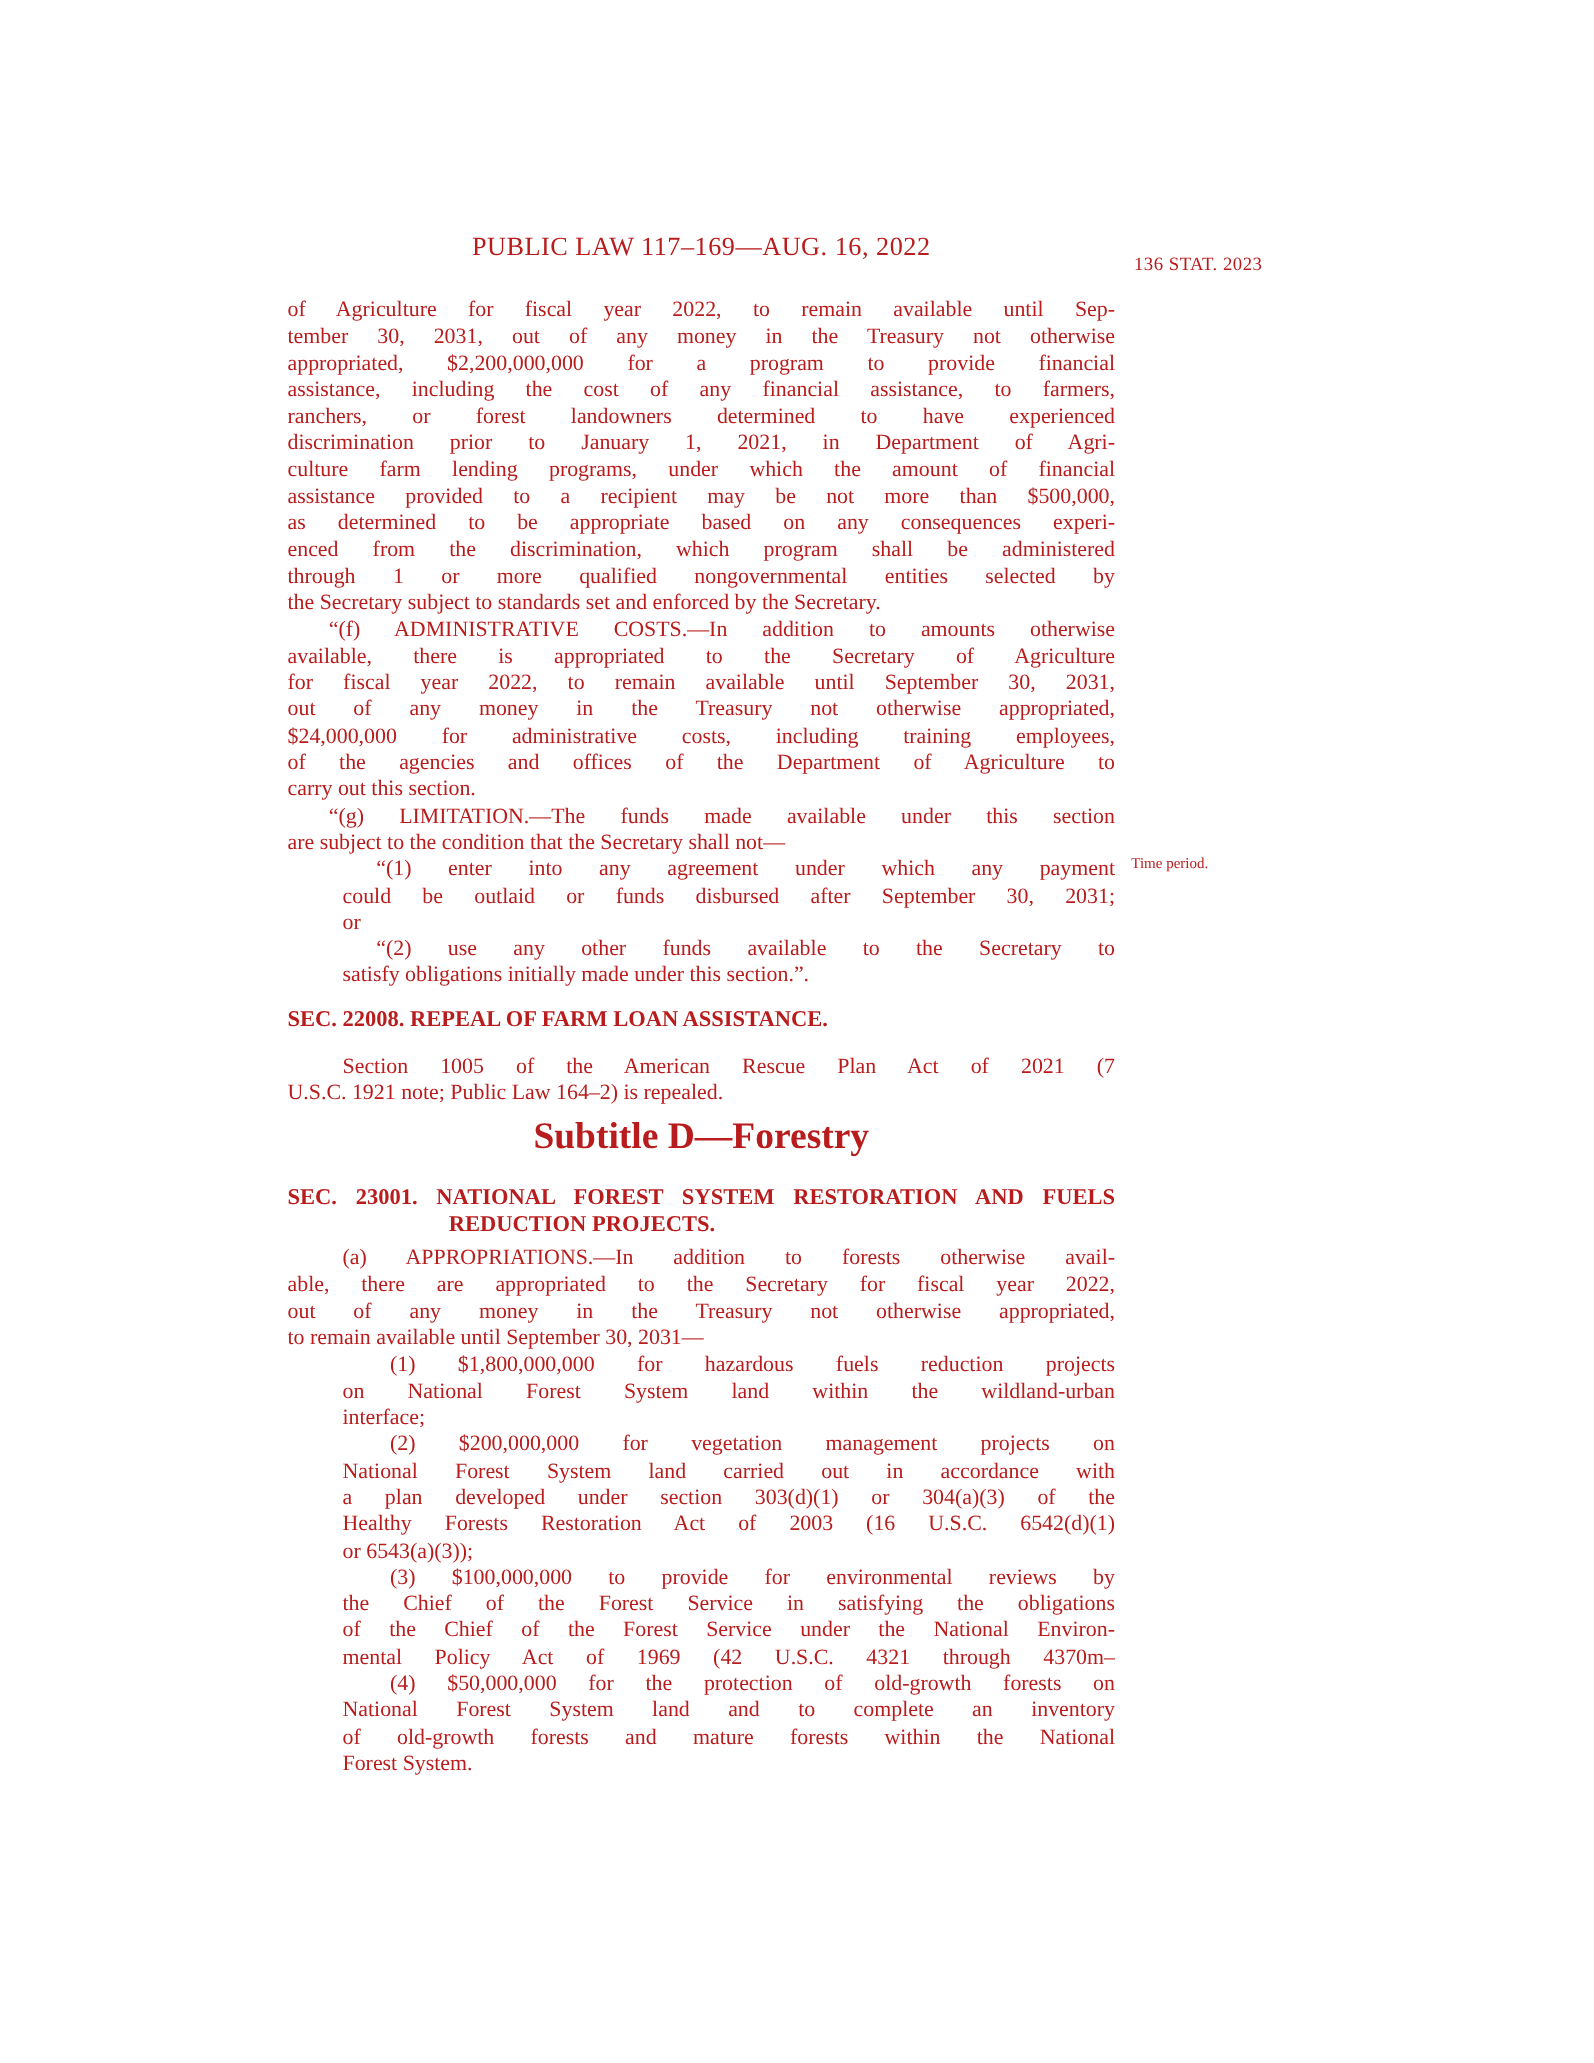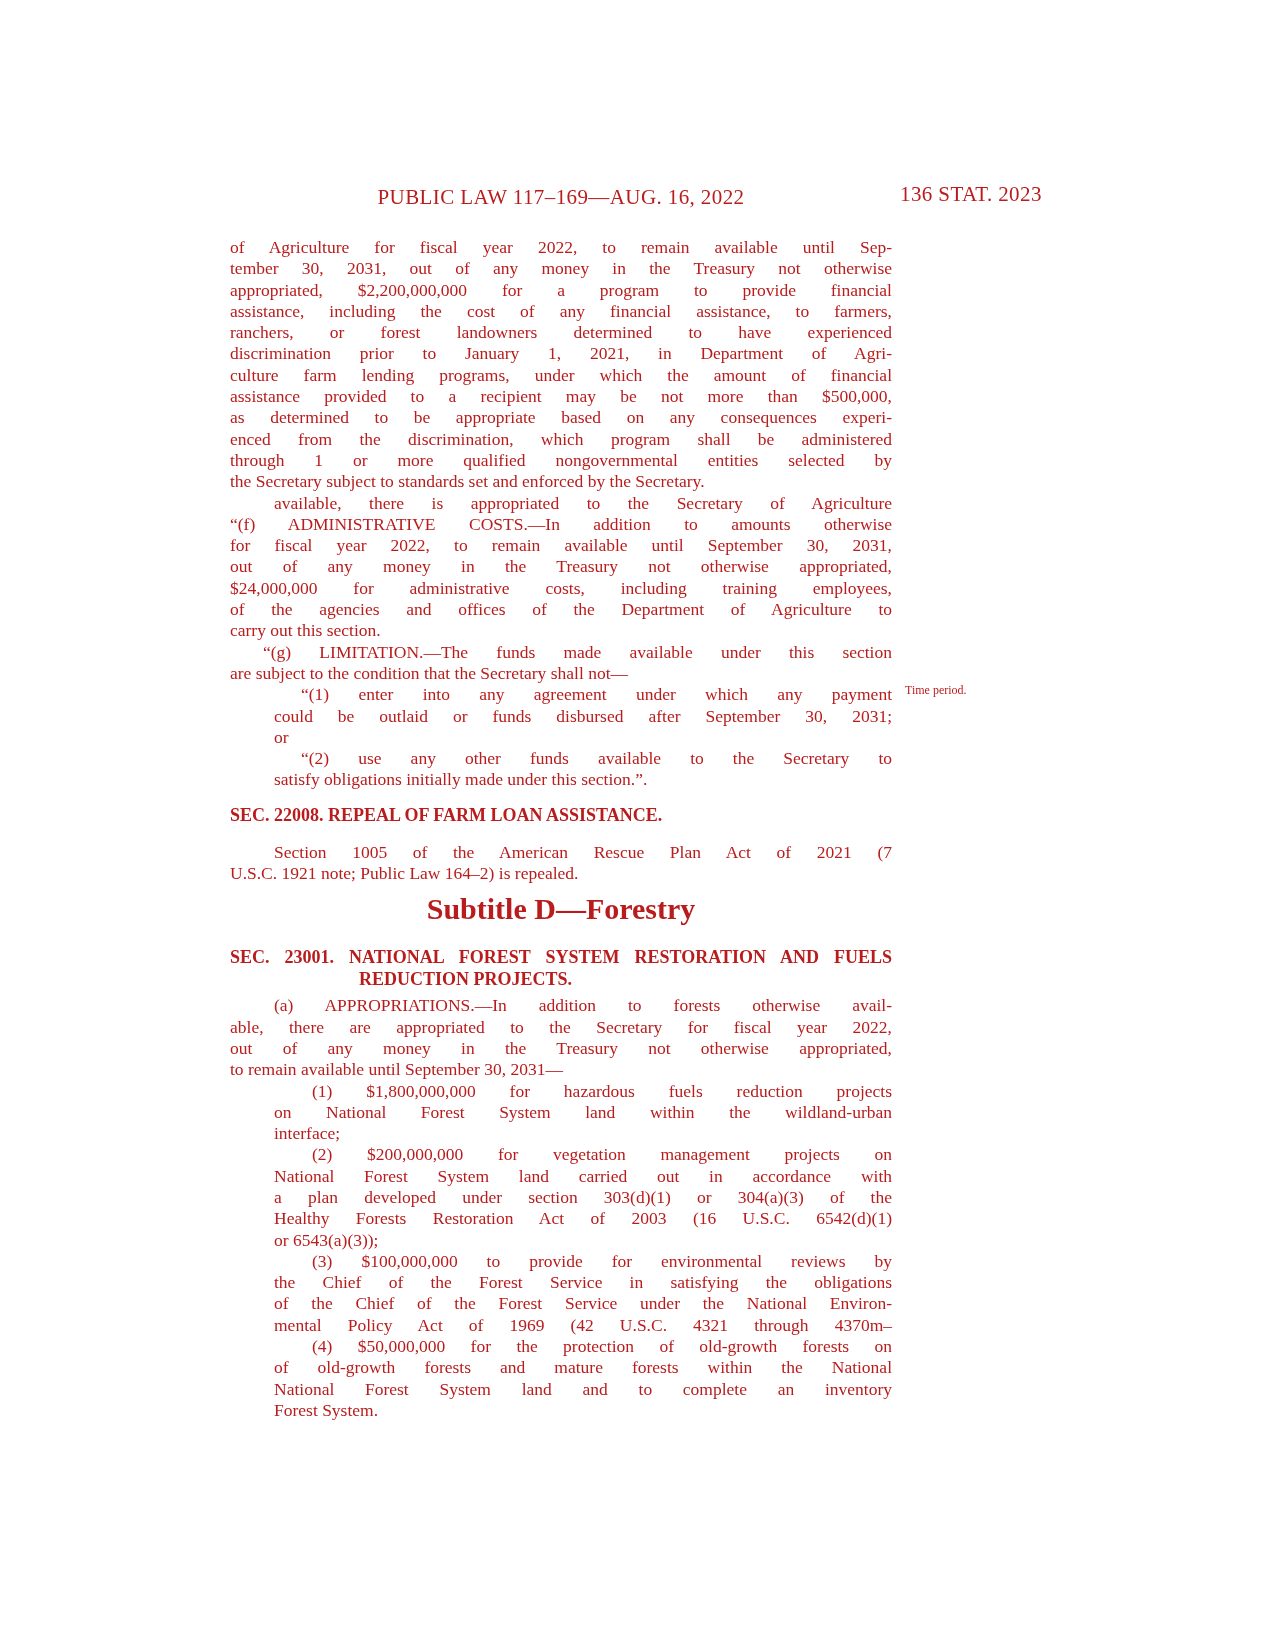--- a/index.html
+++ b/index.html
@@ -23,29 +23,28 @@
     left: 230px;
     width: 662px;
     text-align: center;
     font-size: 21px;
     line-height: 24px;
     letter-spacing: 0.4px;
     white-space: nowrap;
   }
   .header-right {
     position: absolute;
-    top: 182px;
+    top: 200px;
     left: 870px;
     width: 140px;
     text-align: right;
-    font-size: 21px;
+    font-size: 15px;
     line-height: 24px;
     letter-spacing: 0.4px;
     white-space: nowrap;
-    margin-left: 30px;
   }
   
   .content {
     position: absolute;
     top: 237px;
     left: 230px;
     width: 662px;
     font-size: 17.5px;
     line-height: 21.3px;
   }
@@ -114,22 +113,22 @@
         <div class="tl jl">discrimination prior to January 1, 2021, in Department of Agri-</div>
         <div class="tl jl">culture farm lending programs, under which the amount of financial</div>
         <div class="tl jl">assistance provided to a recipient may be not more than $500,000,</div>
         <div class="tl jl">as determined to be appropriate based on any consequences experi-</div>
         <div class="tl jl">enced from the discrimination, which program shall be administered</div>
         <div class="tl jl">through 1 or more qualified nongovernmental entities selected by</div>
         <div class="tl last">the Secretary subject to standards set and enforced by the Secretary.</div>
       </div>
 
     <div class="para fi">
+        <div class="tl jl qstart">“(f) ADMINISTRATIVE COSTS.—In addition to amounts otherwise</div>
         <div class="tl jl">available, there is appropriated to the Secretary of Agriculture</div>
-        <div class="tl jl qstart">“(f) ADMINISTRATIVE COSTS.—In addition to amounts otherwise</div>
         <div class="tl jl">for fiscal year 2022, to remain available until September 30, 2031,</div>
         <div class="tl jl">out of any money in the Treasury not otherwise appropriated,</div>
         <div class="tl jl">$24,000,000 for administrative costs, including training employees,</div>
         <div class="tl jl">of the agencies and offices of the Department of Agriculture to</div>
         <div class="tl last">carry out this section.</div>
       </div>
 
     <div class="para fi">
         <div class="tl jl qstart">“(g) LIMITATION.—The funds made available under this section</div>
         <div class="tl last">are subject to the condition that the Secretary shall not—</div>
@@ -183,22 +182,22 @@
 
     <div class="item fi">
         <div class="tl jl">(3) $100,000,000 to provide for environmental reviews by</div>
         <div class="tl jl">the Chief of the Forest Service in satisfying the obligations</div>
         <div class="tl jl">of the Chief of the Forest Service under the National Environ-</div>
         <div class="tl jl">mental Policy Act of 1969 (42 U.S.C. 4321 through 4370m–</div>
       </div>
 
     <div class="item fi">
         <div class="tl jl">(4) $50,000,000 for the protection of old-growth forests on</div>
+        <div class="tl jl">National Forest System land and to complete an inventory</div>
         <div class="tl jl">of old-growth forests and mature forests within the National</div>
-        <div class="tl jl">National Forest System land and to complete an inventory</div>
         <div class="tl last">Forest System.</div>
       </div>
 
   </div>
 
   <div class="margin-note">Time period.</div>
 
 </div>
 
 </body></html>

